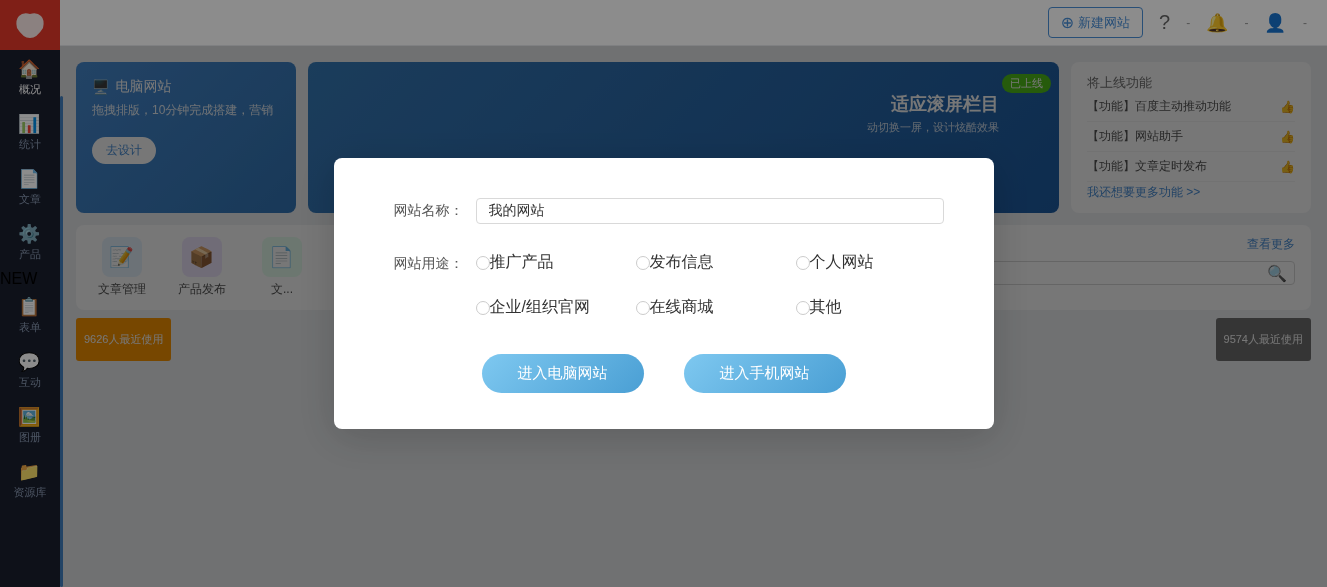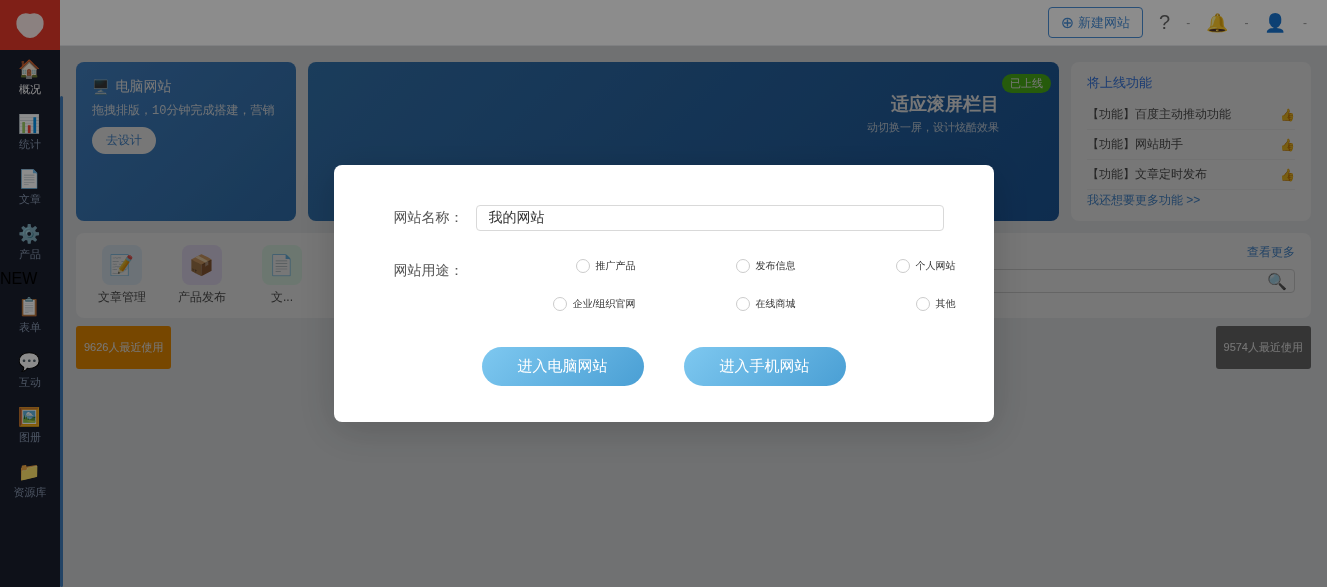--- a/index.html
+++ b/index.html
@@ -46,42 +46,42 @@
     }
 
     
     .cards-row { display: flex; gap: 12px; margin-bottom: 12px; }
     .card-blue {
       background: linear-gradient(135deg, #4a90d9, #357abd);
       border-radius: 8px; padding: 16px; color: #fff; width: 220px; min-height: 140px;
       flex-shrink: 0;
     }
     .card-blue .title { font-size: 14px; margin-bottom: 6px; display: flex; align-items: center; gap: 6px; }
-    .card-blue .subtitle { font-size: 12px; opacity: 0.9; margin-bottom: 8px; font-family: Liberation Mono, monospace; }
+    .card-blue .subtitle { font-size: 12px; opacity: 0.9; margin-bottom: 18px; }
     .card-blue .btn {
       background: #fff; color: #4a90d9; border: none; padding: 5px 14px;
       border-radius: 14px; font-size: 12px; cursor: pointer;
     }
 
     .right-banner {
       flex: 1; background: linear-gradient(135deg, #3b82c4, #1e5fa8);
       border-radius: 8px; min-height: 140px; position: relative; overflow: hidden;
     }
     .right-banner .online-badge {
       position: absolute; top: 12px; right: 8px; background: #52c41a;
       color: #fff; font-size: 11px; padding: 2px 8px; border-radius: 10px;
     }
     .right-banner .banner-text {
       position: absolute; top: 30px; right: 60px; color: #fff; font-size: 18px; font-weight: bold;
     }
     .right-banner .banner-sub { position: absolute; top: 58px; right: 60px; color: rgba(255,255,255,0.8); font-size: 11px; }
 
     
     .feature-section { background: #fff; border-radius: 8px; padding: 12px 16px; flex: 1; }
-    .feature-title { font-size: 13px; color: #3b82f6; margin-bottom: 8px; }
+    .feature-title { font-size: 13px; color: #737373; }
     .feature-item { display: flex; align-items: center; justify-content: space-between; padding: 6px 0; font-size: 12px; color: #555; border-bottom: 1px solid #f5f5f5; }
     .feature-item:last-child { border-bottom: none; }
     .feature-link { color: #4a90d9; font-size: 12px; cursor: pointer; text-decoration: none; text-align: center; }
     .func-card {
       display: flex; flex-direction: column; align-items: center; gap: 4px;
       font-size: 12px; color: #555; cursor: pointer; width: 60px;
     }
     .func-icon { width: 40px; height: 40px; border-radius: 8px; background: #e8f0fe; display: flex; align-items: center; justify-content: center; font-size: 20px; }
     .template-title { font-size: 13px; color: #333; margin-bottom: 6px; }
     .template-link { color: #4a90d9; font-size: 12px; cursor: pointer; }
@@ -113,21 +113,21 @@
     }
     .form-label { color: #555; font-size: 14px; white-space: nowrap; width: 80px; text-align: right; flex-shrink: 0; }
     .form-input {
       flex: 1; border: 1px solid #d9d9d9; border-radius: 4px; padding: 4px 12px;
       font-size: 14px; outline: none; color: #333;
     }
 
     
     .radio-group { display: flex; flex-wrap: wrap; gap: 12px 0; flex: 1; }
     .radio-row { display: flex; gap: 0; width: 100%; }
-    .radio-item { display: flex; align-items: center; gap: 6px; min-width: 160px; cursor: pointer; font-size: 10px; color: #333; justify-content: flex-end; }
+    .radio-item { display: flex; align-items: center; min-width: 160px; cursor: pointer; font-size: 16px; color: #333; }
     .radio-circle {
       width: 14px; height: 14px; border-radius: 50%; border: 1.5px solid #ccc;
       display: flex; align-items: center; justify-content: center; flex-shrink: 0;
     }
 
     
     .modal-btns { display: flex; justify-content: center; gap: 40px; margin-top: 36px; }
     .modal-btn {
       padding: 10px 36px; border-radius: 24px; font-size: 15px; cursor: pointer;
       border: none; color: #fff; min-width: 150px; text-align: center;

